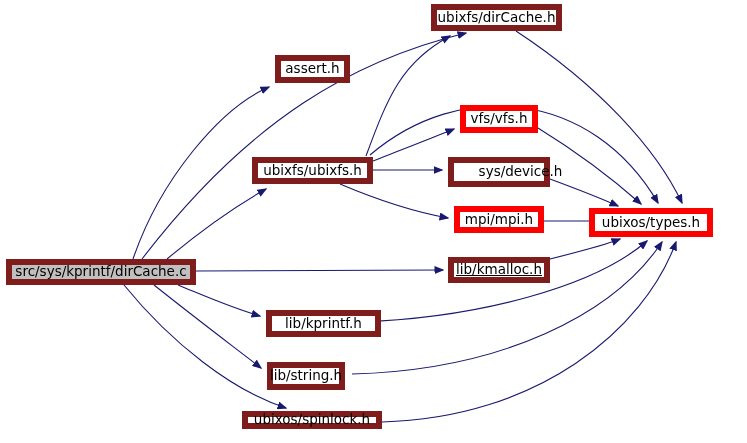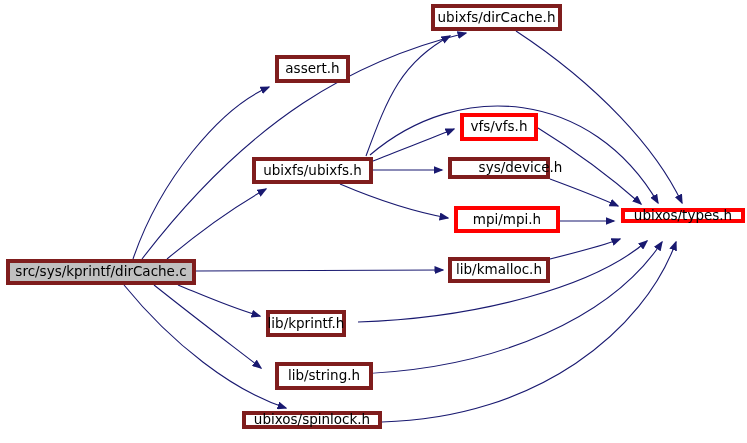--- a/index.html
+++ b/index.html
@@ -10,21 +10,21 @@
     font-family:"DejaVu Sans","Liberation Sans",sans-serif;
     overflow:hidden;
   }
   .edge-layer{position:absolute;left:0;top:0;width:747px;height:443px;}
   .edge{stroke:#191970;stroke-width:1.1;fill:none;}
   .node{
     position:absolute;
     box-sizing:border-box;
     display:flex;align-items:center;justify-content:center;
     background:#ffffff;
-    border:4px solid #7f1d1d;
+    border:6px solid #7f1d1d;
     color:#000000;
     font-size:13.5px;
     line-height:1;
     white-space:nowrap;
   }
   .node.root{background:#c0c0c0;}
   .node.red{border-color:#ff0000;}
   .node[data-interactable="true"]{cursor:pointer;}
 </style>
 </head>
@@ -61,41 +61,41 @@
   <div id="node-layer" data-interactable="false">
       <div class="node root" data-interactable="false" style="left: 6px; top: 259px; width: 190px; height: 26px;">
         <span data-interactable="false">src/sys/kprintf/dirCache.c</span>
       </div>
       <div class="node plain" data-interactable="true" style="left: 275px; top: 55px; width: 75px; height: 28px;">
         <span data-interactable="false">assert.h</span>
       </div>
       <div class="node plain" data-interactable="true" style="left: 431px; top: 4px; width: 131px; height: 27px;">
         <span data-interactable="false">ubixfs/dirCache.h</span>
       </div>
-      <div class="node red" data-interactable="false" style="left: 460px; top: 113px; width: 78px; height: 28px;">
+      <div class="node red" data-interactable="false" style="left: 460px; top: 105px; width: 78px; height: 28px;">
         <span data-interactable="false">vfs/vfs.h</span>
       </div>
       <div class="node plain" data-interactable="true" style="left: 252px; top: 157px; width: 121px; height: 27px;">
         <span data-interactable="false">ubixfs/ubixfs.h</span>
       </div>
-      <div class="node plain" data-interactable="true" style="left: 448px; top: 157px; width: 102px; height: 22px; padding-left: 43px;">
+      <div class="node plain" data-interactable="true" style="left: 448px; top: 157px; width: 102px; height: 30px; padding-left: 43px;">
         <span data-interactable="false">sys/device.h</span>
       </div>
-      <div class="node red" data-interactable="false" style="left: 454px; top: 206px; width: 106px; height: 27px;">
+      <div class="node red" data-interactable="false" style="left: 454px; top: 206px; width: 90px; height: 27px;">
         <span data-interactable="false">mpi/mpi.h</span>
       </div>
-      <div class="node red" data-interactable="false" style="left: 589px; top: 208px; width: 124px; height: 15px; margin-left: 32px;">
+      <div class="node red" data-interactable="false" style="left: 589px; top: 208px; width: 124px; height: 29px;">
         <span data-interactable="false">ubixos/types.h</span>
       </div>
-      <div class="node plain" data-interactable="true" style="left: 448px; top: 257px; width: 102px; height: 26px;">
+      <div class="node plain" data-interactable="true" style="left: 448px; top: 257px; width: 102px; height: 26px; text-decoration: underline;">
         <span data-interactable="false">lib/kmalloc.h</span>
       </div>
-      <div class="node plain" data-interactable="true" style="left: 266px; top: 310px; width: 80px; height: 27px;">
+      <div class="node plain" data-interactable="true" style="left: 266px; top: 310px; width: 115px; height: 27px;">
         <span data-interactable="false">lib/kprintf.h</span>
       </div>
-      <div class="node plain" data-interactable="true" style="left: 275px; top: 362px; width: 98px; height: 28px;">
+      <div class="node plain" data-interactable="true" style="left: 267px; top: 362px; width: 78px; height: 28px;">
         <span data-interactable="false">lib/string.h</span>
       </div>
       <div class="node plain" data-interactable="true" style="left: 242px; top: 411px; width: 140px; height: 18px;">
         <span data-interactable="false">ubixos/spinlock.h</span>
       </div>
     </div>
 </div>
 
 </body></html>

